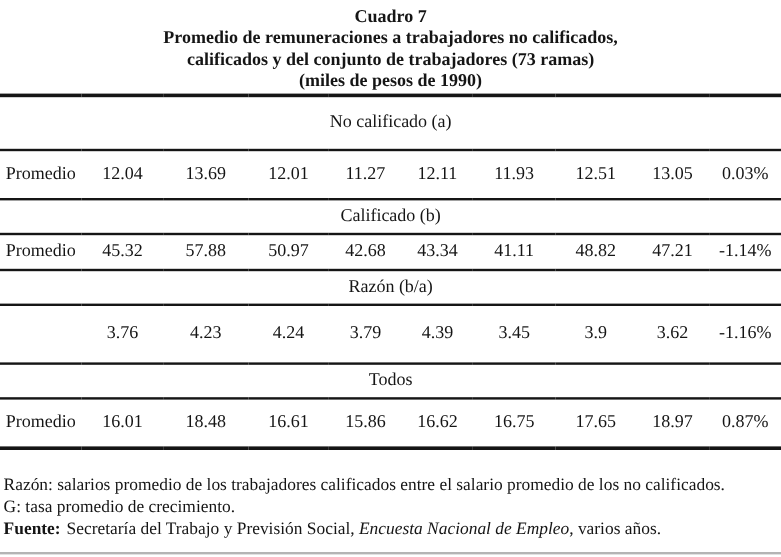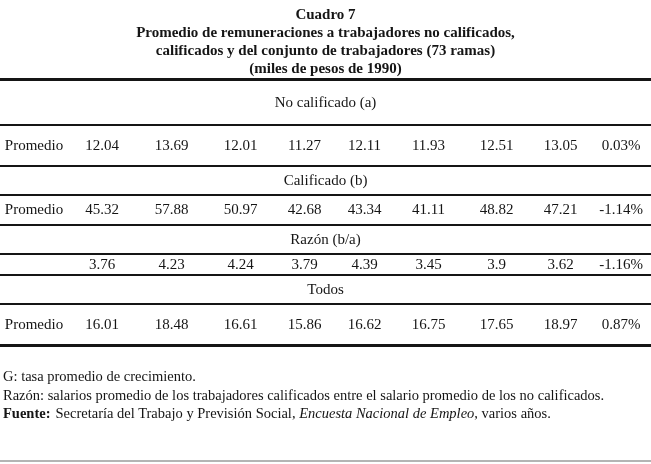--- a/index.html
+++ b/index.html
@@ -42,21 +42,21 @@
     vertical-align: middle;
     text-align: center;
     overflow: hidden;
     white-space: nowrap;
   }
   tr.row-years     { height: 39px; border-bottom: 2px solid #151515; }
   tr.row-section   { height: 45px; border-bottom: 2px solid #151515; }
   tr.row-data-a    { height: 41px; border-bottom: 2px solid #151515; }
   tr.row-section-b { height: 29px; border-bottom: 2px solid #151515; }
   tr.row-data-b    { height: 30px; border-bottom: 2px solid #151515; }
-  tr.row-data-c    { height: 21px; border-bottom: 2px solid #151515; }
+  tr.row-data-c    { height: 49px; border-bottom: 2px solid #151515; }
   tr.row-data-d    { height: 42px; }
   td.year-cell { font-style: italic; }
   td.label-cell {
     text-align: left;
     padding-left: 4px;
   }
   td.g-cell {
     text-align: right;
     padding-right: 2px;
   }
@@ -170,18 +170,18 @@
     <td>16.62</td>
     <td>16.75</td>
     <td>17.65</td>
     <td>18.97</td>
     <td class="g-cell">0.87%</td>
   </tr>
 </tbody>
   </table>
 
 <div class="footnotes">
+  <div>Razón: salarios promedio de los trabajadores calificados entre el salario promedio de los no calificados.</div>
   <div>G: tasa promedio de crecimiento.</div>
-  <div>Razón: salarios promedio de los trabajadores calificados entre el salario promedio de los no calificados.</div>
   <div><span class="fuente-label">Fuente:</span><span class="fuente-pre">Secretaría del Trabajo y Previsión Social, </span><span class="fuente-italic">Encuesta Nacional de Empleo</span><span>, varios años.</span></div>
 </div>
 
 <div class="bottom-artifact-line"></div>
 
 </body></html>

